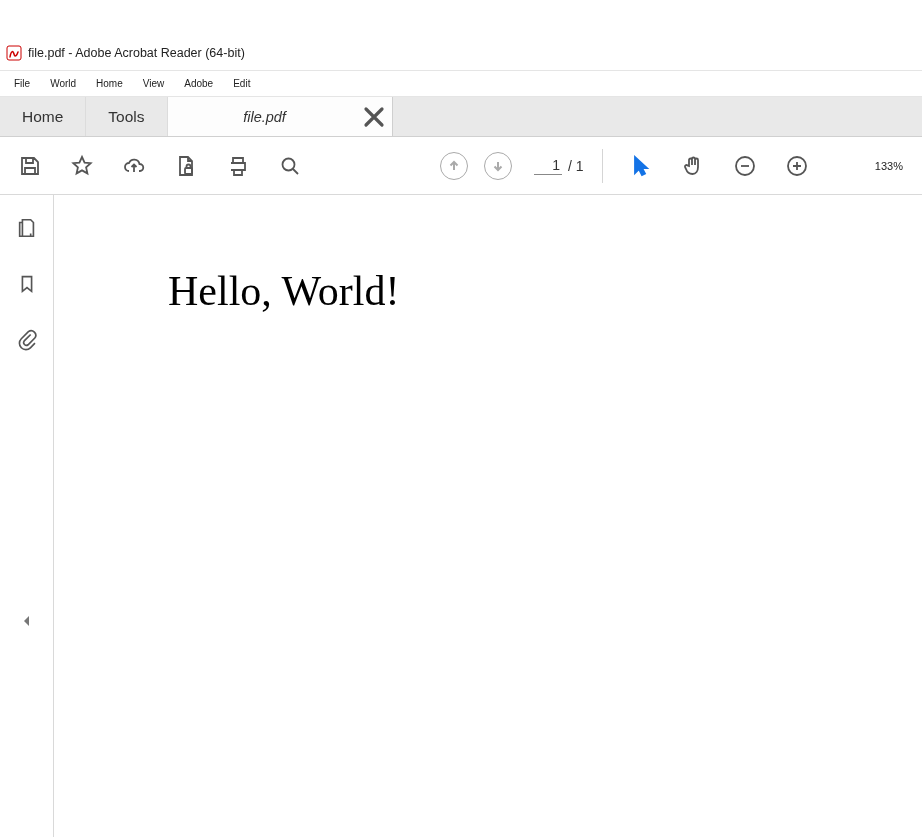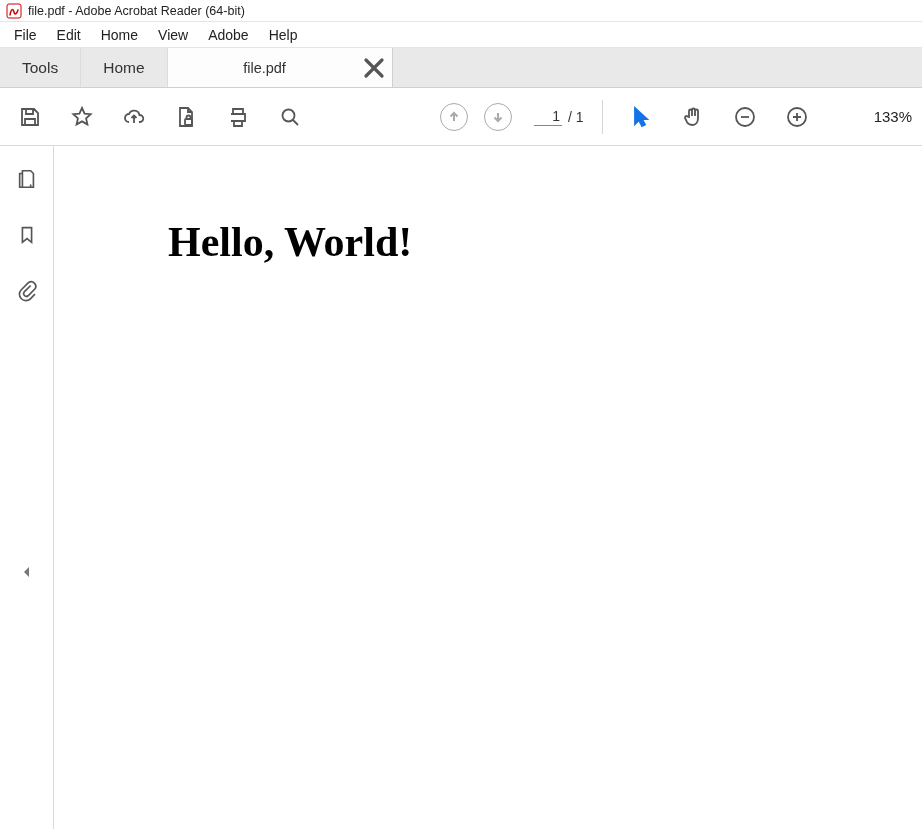--- a/index.html
+++ b/index.html
@@ -7,45 +7,46 @@
     margin: 0; padding: 0;
     width: 922px; height: 837px;
     font-family: "Segoe UI", Arial, sans-serif;
     font-size: 13px;
     color: #222;
     background: #fff;
     overflow: hidden;
   }
   
   .titlebar {
-    height: 22px;
+    height: 36px;
     background: #fff;
     display: flex;
     align-items: center;
     padding: 0 6px;
     border-bottom: 1px solid #e5e5e5;
+    margin-top: 35px;
   }
   .app-icon {
     width: 16px; height: 16px;
     margin-right: 6px;
   }
   .titlebar-text { font-size: 12.5px; }
 
   
   .menubar {
     height: 26px;
     background: #fff;
     display: flex;
     align-items: center;
     padding: 0 4px;
     border-bottom: 1px solid #e5e5e5;
   }
   .menu-item {
     padding: 3px 10px;
-    font-size: 14px;
+    font-size: 10px;
     cursor: default;
   }
 
   
   .tabbar {
     height: 40px;
     background: #e9e9e9;
     display: flex;
     align-items: stretch;
     border-bottom: 1px solid #d0d0d0;
@@ -60,20 +61,21 @@
     cursor: default;
     border-right: 1px solid #dcdcdc;
   }
   .doc-tab {
     display: flex;
     align-items: center;
     border-right: 1px solid #cfcfcf;
     background: #fdfdfd;
     min-width: 225px;
     position: relative;
+    font-style: italic;
   }
   .doc-tab-label {
     flex: 1;
     text-align: center;
     font-size: 14.5px;
     color: #333;
   }
   .doc-tab-close {
     width: 24px; height: 24px;
     display: flex; align-items: center; justify-content: center;
@@ -112,21 +114,21 @@
   .page-input {
     width: 28px; border:none; border-bottom:1px solid #888;
     text-align: right; font-size: 14px; color:#333; margin-left: 14px;
     background: transparent;
   }
   .page-total { font-size: 14px; color:#333; margin-left: 6px; }
   .tool-sep {
     width: 1px; height: 34px; background: #d5d5d5; margin: 0 18px;
   }
   .cursor-btn svg { stroke:#1473e6; fill:#1473e6;}
-  .zoom-label { font-size:15px; margin-left:auto; margin-right:0; }
+  .zoom-label { font-size:11px; margin-left:auto; margin-right:9px; }
 
   
   .main {
     display:flex;
     height: calc(837px - 30px - 26px - 40px - 58px);
   }
   .side-rail {
     width: 54px;
     background: #fff;
     border-right: 1px solid #d9d9d9;
@@ -152,51 +154,51 @@
   .doc-canvas {
     flex:1;
     background:#fff;
     position:relative;
     overflow:hidden;
   }
   .doc-heading {
     position:absolute;
     top: 72px; left: 114px;
     font-family: "Times New Roman", Times, serif;
-    font-weight: 700;
+    font-weight: 400;
     font-size: 42px;
     color:#000;
     text-align:center;
   }
 </style>
 </head>
 <body>
 
 <div class="titlebar">
   <span class="app-icon">
     <svg viewBox="0 0 16 16">
         <rect x="1" y="1" width="14" height="14" rx="2" fill="#fff" stroke="#c00" stroke-width="1"></rect>
         <path d="M4 12 C5 6 7 5 8 9 C9 13 11 10 12 7" stroke="#c00" stroke-width="1.5" fill="none" stroke-linecap="round"></path>
       </svg>
   </span>
   <span class="titlebar-text">file.pdf - Adobe Acrobat Reader (64-bit)</span>
 </div>
 
 <div class="menubar">
   <span class="menu-item">File</span>
-  <span class="menu-item">Edit</span>
+  <span class="menu-item">World</span>
   <span class="menu-item">Home</span>
   <span class="menu-item">View</span>
   <span class="menu-item">Adobe</span>
-  <span class="menu-item">Help</span>
+  <span class="menu-item">Edit</span>
 </div>
 
 <div class="tabbar">
+  <div class="primary-tab">Home</div>
   <div class="primary-tab">Tools</div>
-  <div class="primary-tab">Home</div>
   <div class="doc-tab">
     <span class="doc-tab-label">file.pdf</span>
     <span class="doc-tab-close">
       <svg viewBox="0 0 12 12">
           <path d="M2 2 L10 10 M10 2 L2 10" stroke="#555" stroke-width="1.6" stroke-linecap="round"></path>
         </svg>
     </span>
   </div>
 </div>
 

